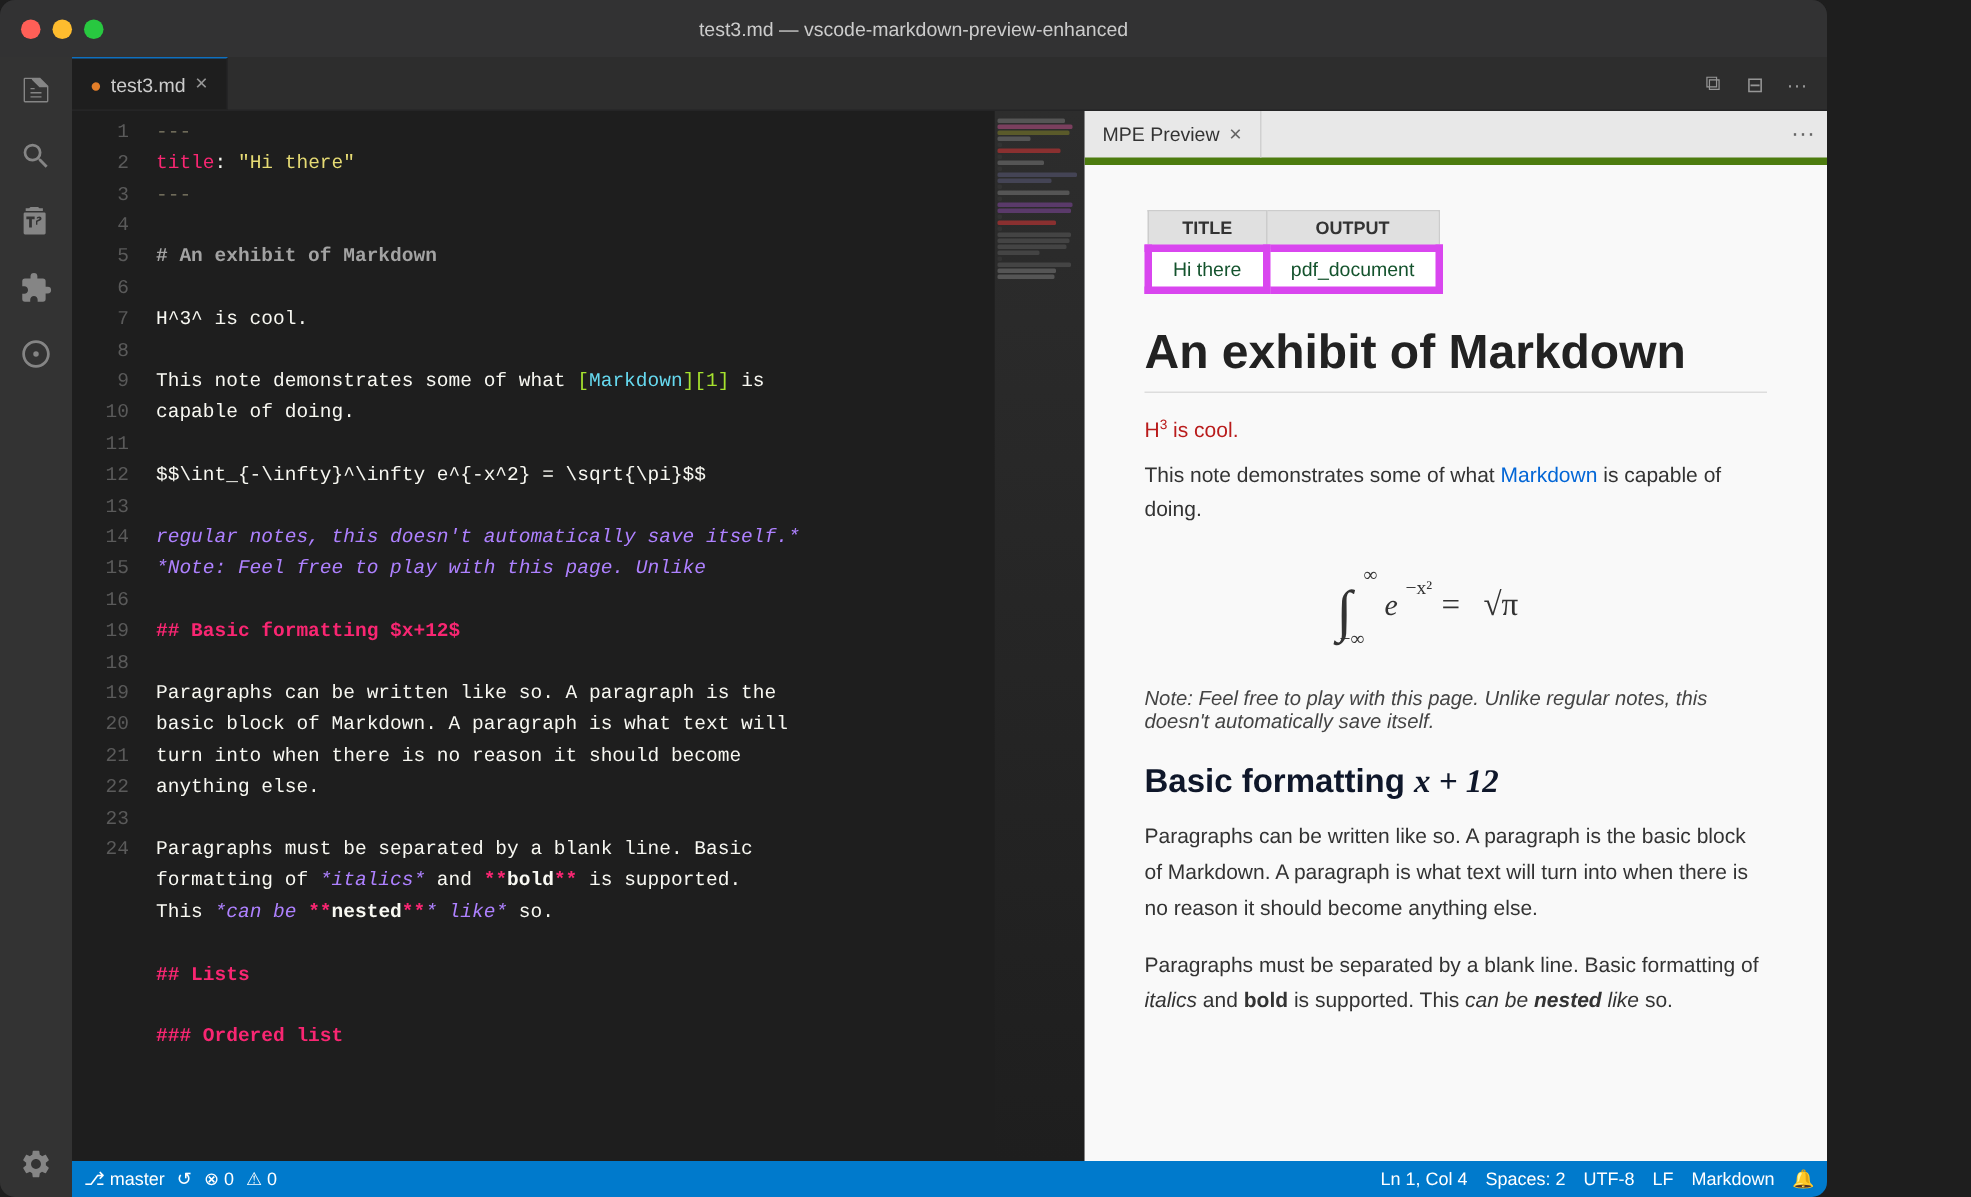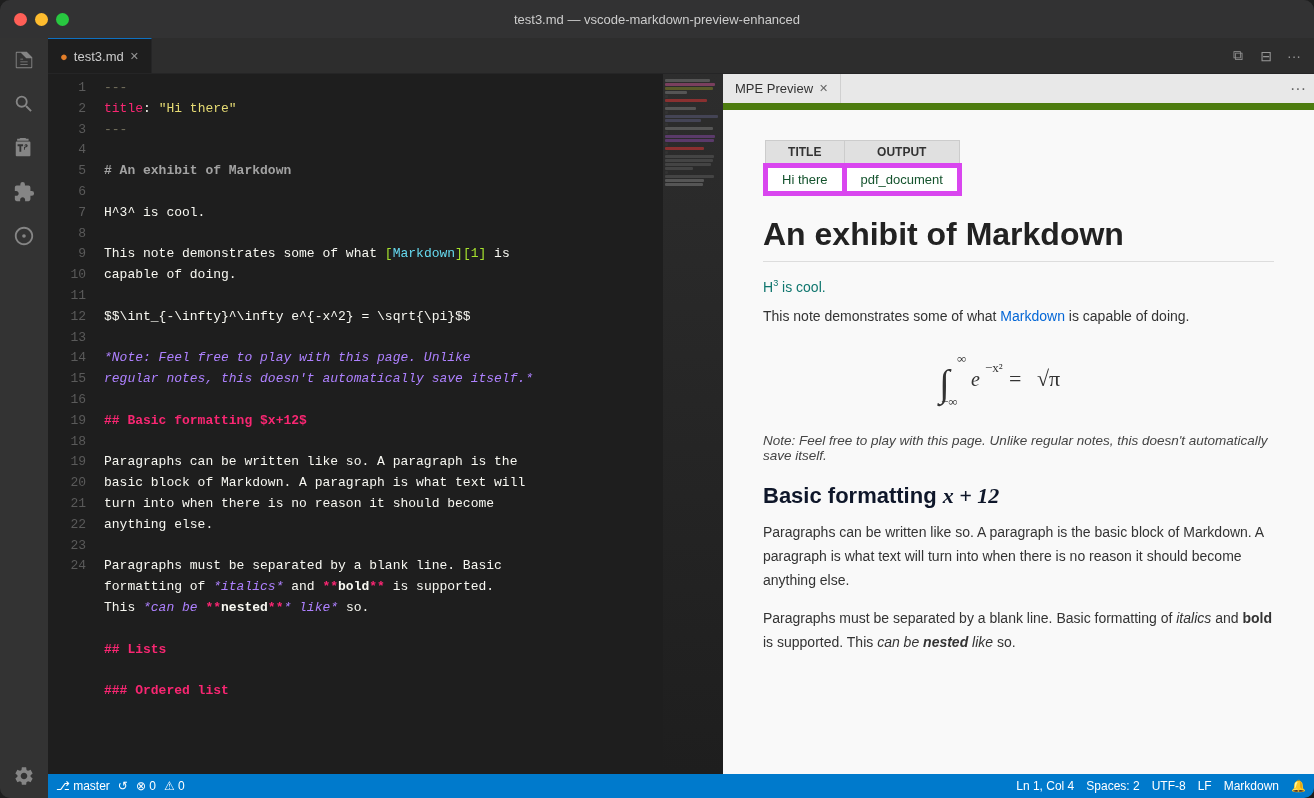--- a/index.html
+++ b/index.html
@@ -1,19 +1,19 @@
 <!DOCTYPE html>
 <html><head>
   <meta charset="utf-8">
   <style>
     * { box-sizing: border-box; margin: 0; padding: 0; }
     body { font-family: -apple-system, BlinkMacSystemFont, 'Segoe UI', sans-serif; background: #1e1e1e; width: 1314px; height: 798px; overflow: hidden; }
 
     
-    .window { width: 1314px; height: 798px; background: #252526; border-radius: 10px; overflow: hidden; display: flex; flex-direction: column; }
+    .window { width: 1218px; height: 798px; background: #252526; border-radius: 10px; overflow: hidden; display: flex; flex-direction: column; }
     .titlebar { height: 38px; background: #323233; display: flex; align-items: center; justify-content: center; position: relative; flex-shrink: 0; }
     .titlebar-buttons { position: absolute; left: 14px; display: flex; gap: 8px; }
     .tb-btn { width: 13px; height: 13px; border-radius: 50%; }
     .tb-close { background: #ff5f57; }
     .tb-min { background: #febc2e; }
     .tb-max { background: #28c840; }
     .titlebar-title { color: #cccccc; font-size: 13px; }
 
     
     .main-container { display: flex; flex: 1; overflow: hidden; }
@@ -48,21 +48,21 @@
     .code-line { height: 20.8px; line-height: 20.8px; white-space: pre; }
 
     
     .minimap { width: 60px; background: #1e1e1e; flex-shrink: 0; overflow: hidden; }
     .minimap-content { width: 100%; height: 100%; background: linear-gradient(180deg, #2d2d2d 0%, #1e1e1e 100%); position: relative; }
     .minimap-lines { padding: 4px 2px; }
     .minimap-line { height: 3px; margin: 1px 0; border-radius: 1px; }
 
     
     .preview-pane { flex: 1; background: #f5f5f5; display: flex; flex-direction: column; overflow: hidden; }
-    .preview-tab-bar { height: 36px; background: #e8e8e8; display: flex; align-items: center; border-bottom: 7px solid #4d7c0f; }
+    .preview-tab-bar { height: 36px; background: #e8e8e8; display: flex; align-items: center; border-bottom: 5px solid #4d7c0f; }
     .preview-tab { display: flex; align-items: center; padding: 0 12px; gap: 6px; font-size: 13px; color: #333; height: 100%; border-right: 1px solid #d0d0d0; }
     .preview-tab-close { color: #666; font-size: 11px; cursor: pointer; }
     .preview-spacer { flex: 1; }
     .preview-actions { padding: 0 8px; color: #666; font-size: 16px; cursor: pointer; }
 
     .preview-content { flex: 1; overflow-y: auto; padding: 30px 40px; background: #f9f9f9; }
 
     
     .yaml-table { border-collapse: collapse; margin-bottom: 20px; }
     .yaml-table th { background: #e0e0e0; padding: 4px 14px; font-size: 12px; font-weight: bold; color: #333; border: 1px solid #ccc; }
@@ -95,21 +95,21 @@
     .s-text { color: #f8f8f2; }
     .s-math { color: #f8f8f2; }
     .s-bold-marker { color: #f92672; font-weight: bold; }
     .s-bold-text { color: #f8f8f2; font-weight: bold; }
     .s-link { color: #66d9ef; }
     .s-link-bracket { color: #a6e22e; }
     .s-italic-text { color: #ae81ff; font-style: italic; }
 
     sup { font-size: 0.65em; vertical-align: super; }
 
-    .h3-super { font-size: 14px; color: #0f766e; margin-bottom: 10px; }
+    .h3-super { font-size: 14px; color: #b91c1c; margin-bottom: 10px; }
   </style>
 </head>
 <body>
 
 <div class="window">
 
   <div class="titlebar">
     <div class="titlebar-buttons">
       <div class="tb-btn tb-close"></div>
       <div class="tb-btn tb-min"></div>
@@ -208,22 +208,22 @@
               <div class="code-line"></div>
               <div class="code-line"><span class="s-heading"># An exhibit of Markdown</span></div>
               <div class="code-line"></div>
               <div class="code-line"><span class="s-text">H^3^ is cool.</span></div>
               <div class="code-line"></div>
               <div class="code-line"><span class="s-text">This note demonstrates some of what </span><span class="s-link-bracket">[</span><span class="s-link">Markdown</span><span class="s-link-bracket">]</span><span class="s-link-bracket">[1]</span><span class="s-text"> is</span></div>
               <div class="code-line"><span class="s-text">capable of doing.</span></div>
               <div class="code-line"></div>
               <div class="code-line"><span class="s-math">$$\int_{-\infty}^\infty e^{-x^2} = \sqrt{\pi}$$</span></div>
               <div class="code-line"></div>
+              <div class="code-line"><span class="s-italic-text">regular notes, this doesn't automatically save itself.*</span></div>
               <div class="code-line"><span class="s-italic-text">*Note: Feel free to play with this page. Unlike</span></div>
-              <div class="code-line"><span class="s-italic-text">regular notes, this doesn't automatically save itself.*</span></div>
               <div class="code-line"></div>
               <div class="code-line"><span class="s-heading2">## Basic formatting $x+12$</span></div>
               <div class="code-line"></div>
               <div class="code-line"><span class="s-text">Paragraphs can be written like so. A paragraph is the</span></div>
               <div class="code-line"><span class="s-text">basic block of Markdown. A paragraph is what text will</span></div>
               <div class="code-line"><span class="s-text">turn into when there is no reason it should become</span></div>
               <div class="code-line"><span class="s-text">anything else.</span></div>
               <div class="code-line"></div>
               <div class="code-line"><span class="s-text">Paragraphs must be separated by a blank line. Basic</span></div>
               <div class="code-line"><span class="s-text">formatting of </span><span class="s-italic-text">*italics*</span><span class="s-text"> and </span><span class="s-bold-marker">**</span><span class="s-bold-text">bold</span><span class="s-bold-marker">**</span><span class="s-text"> is supported.</span></div>

